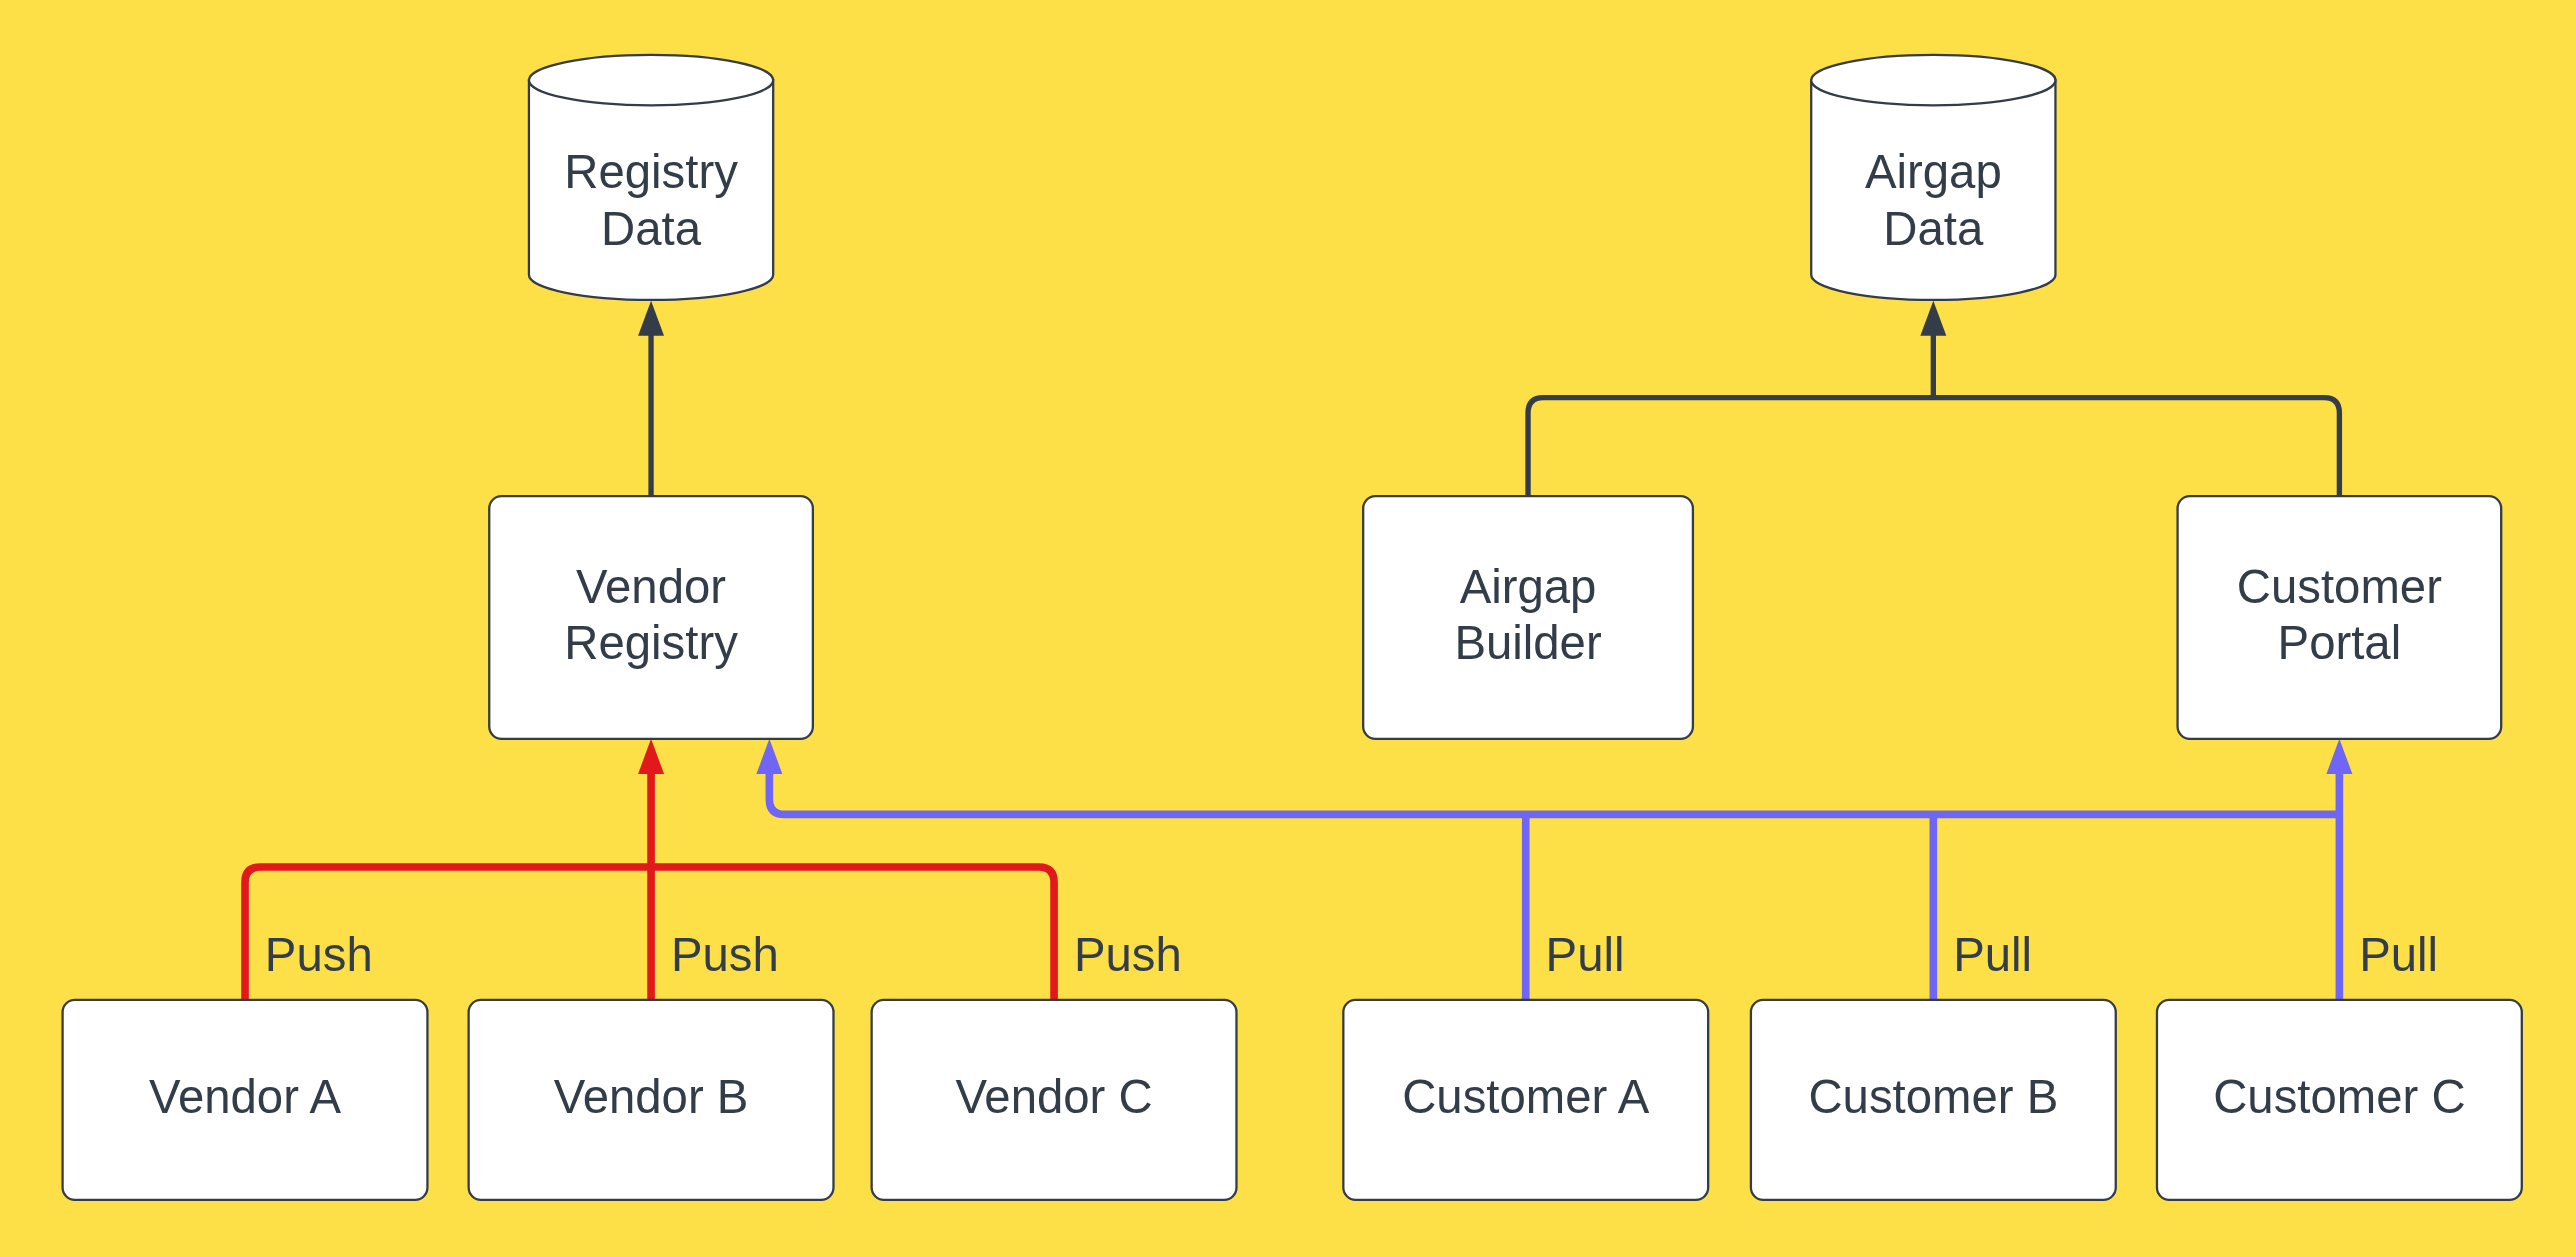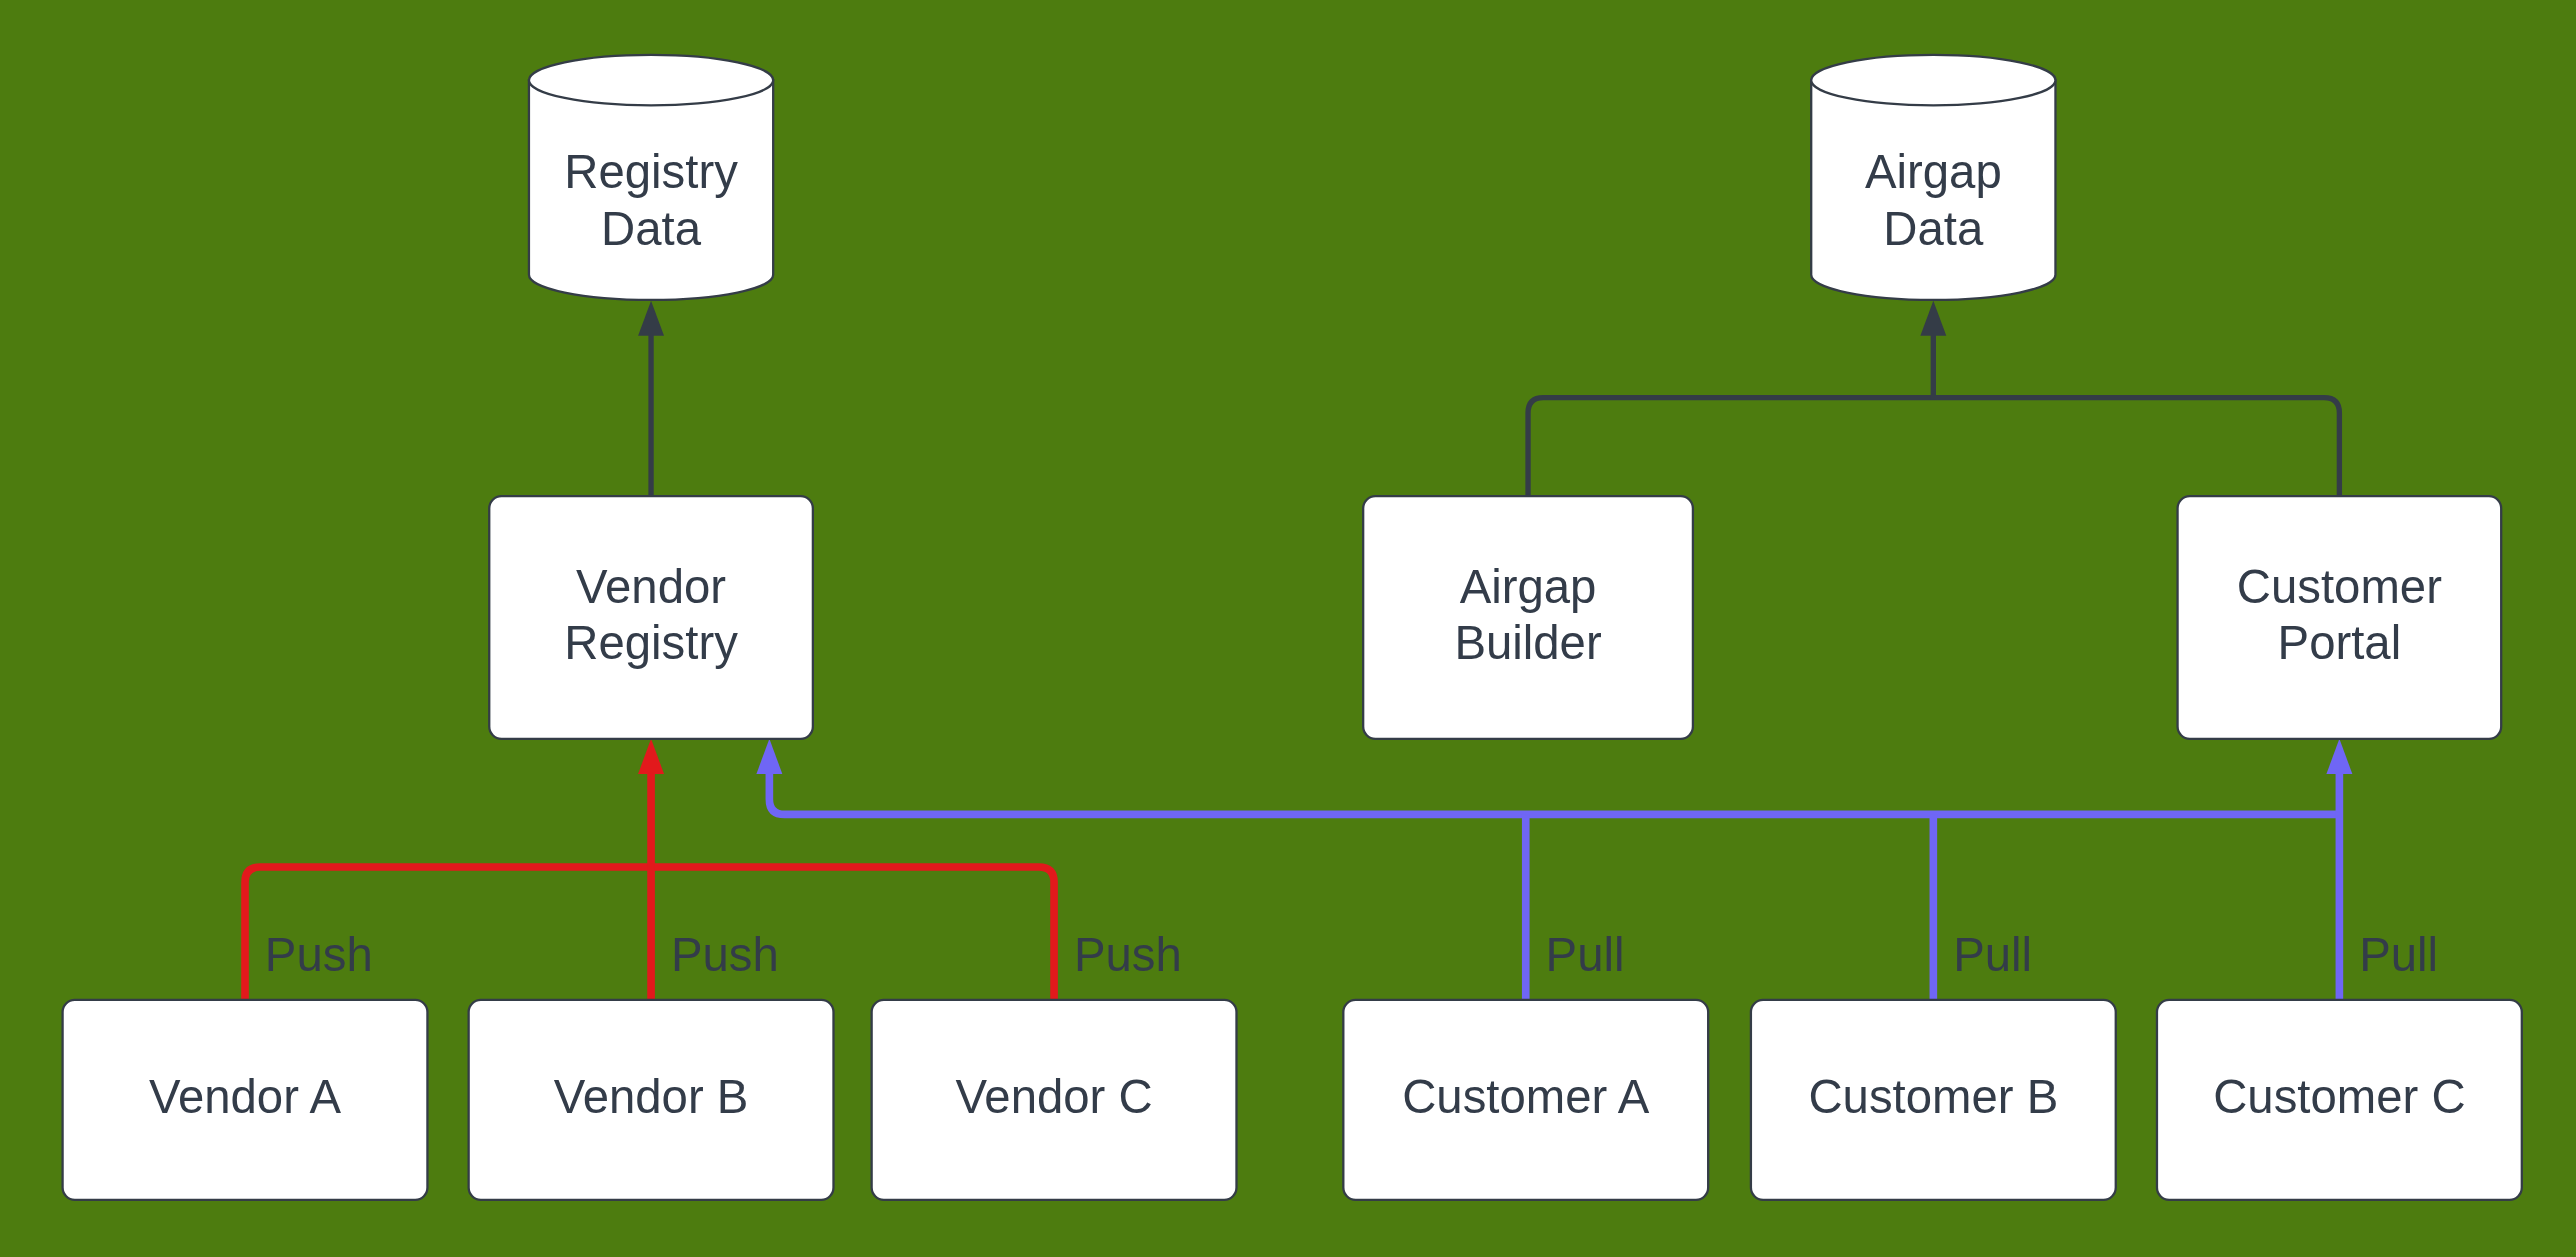--- a/index.html
+++ b/index.html
@@ -1,16 +1,16 @@
 <!DOCTYPE html>
 <html style="font-size:12.2px"><head>
 <meta charset="utf-8">
 <style>
   html, body { margin: 0; padding: 0; background: #ffffff; }
-  .diagram-wrap { width: 100%; background: #4d7c0f; }
+  .diagram-wrap { width: 100%; background: #fde047; }
   svg { display: block; width: 100%; height: auto; }
   .node-shape { fill: #ffffff; stroke: #343c47; stroke-width: 3; }
   .edge-path { fill: none; stroke-linecap: butt; }
   text {
     font-family: "Liberation Sans", "DejaVu Sans", sans-serif;
     font-size: 62px;
     fill: #333c49;
   }
   .node-label { text-anchor: middle; dominant-baseline: central; }
   .edge-label { text-anchor: start; dominant-baseline: central; }

